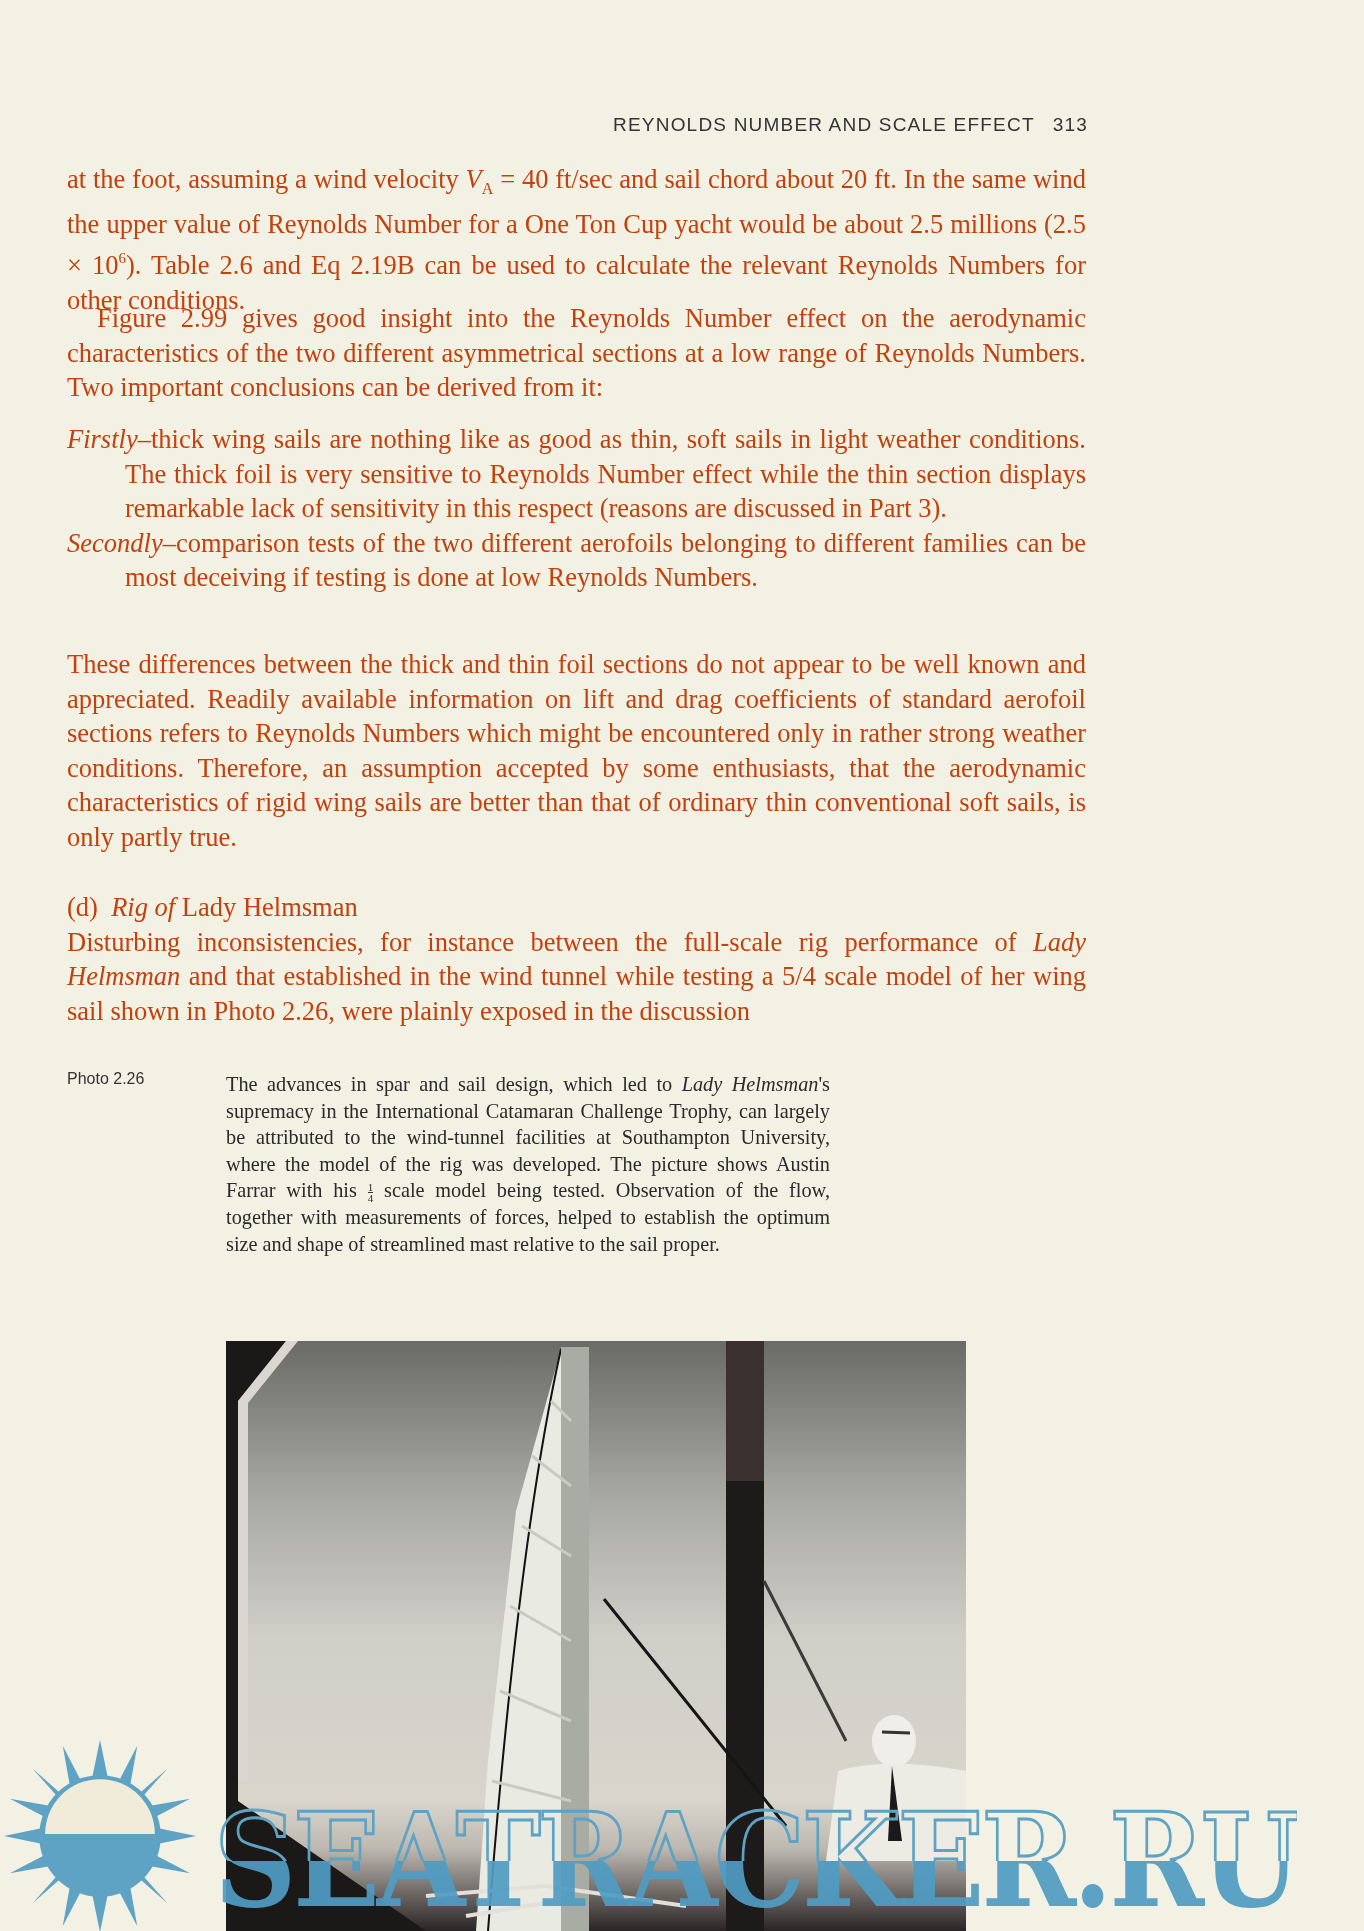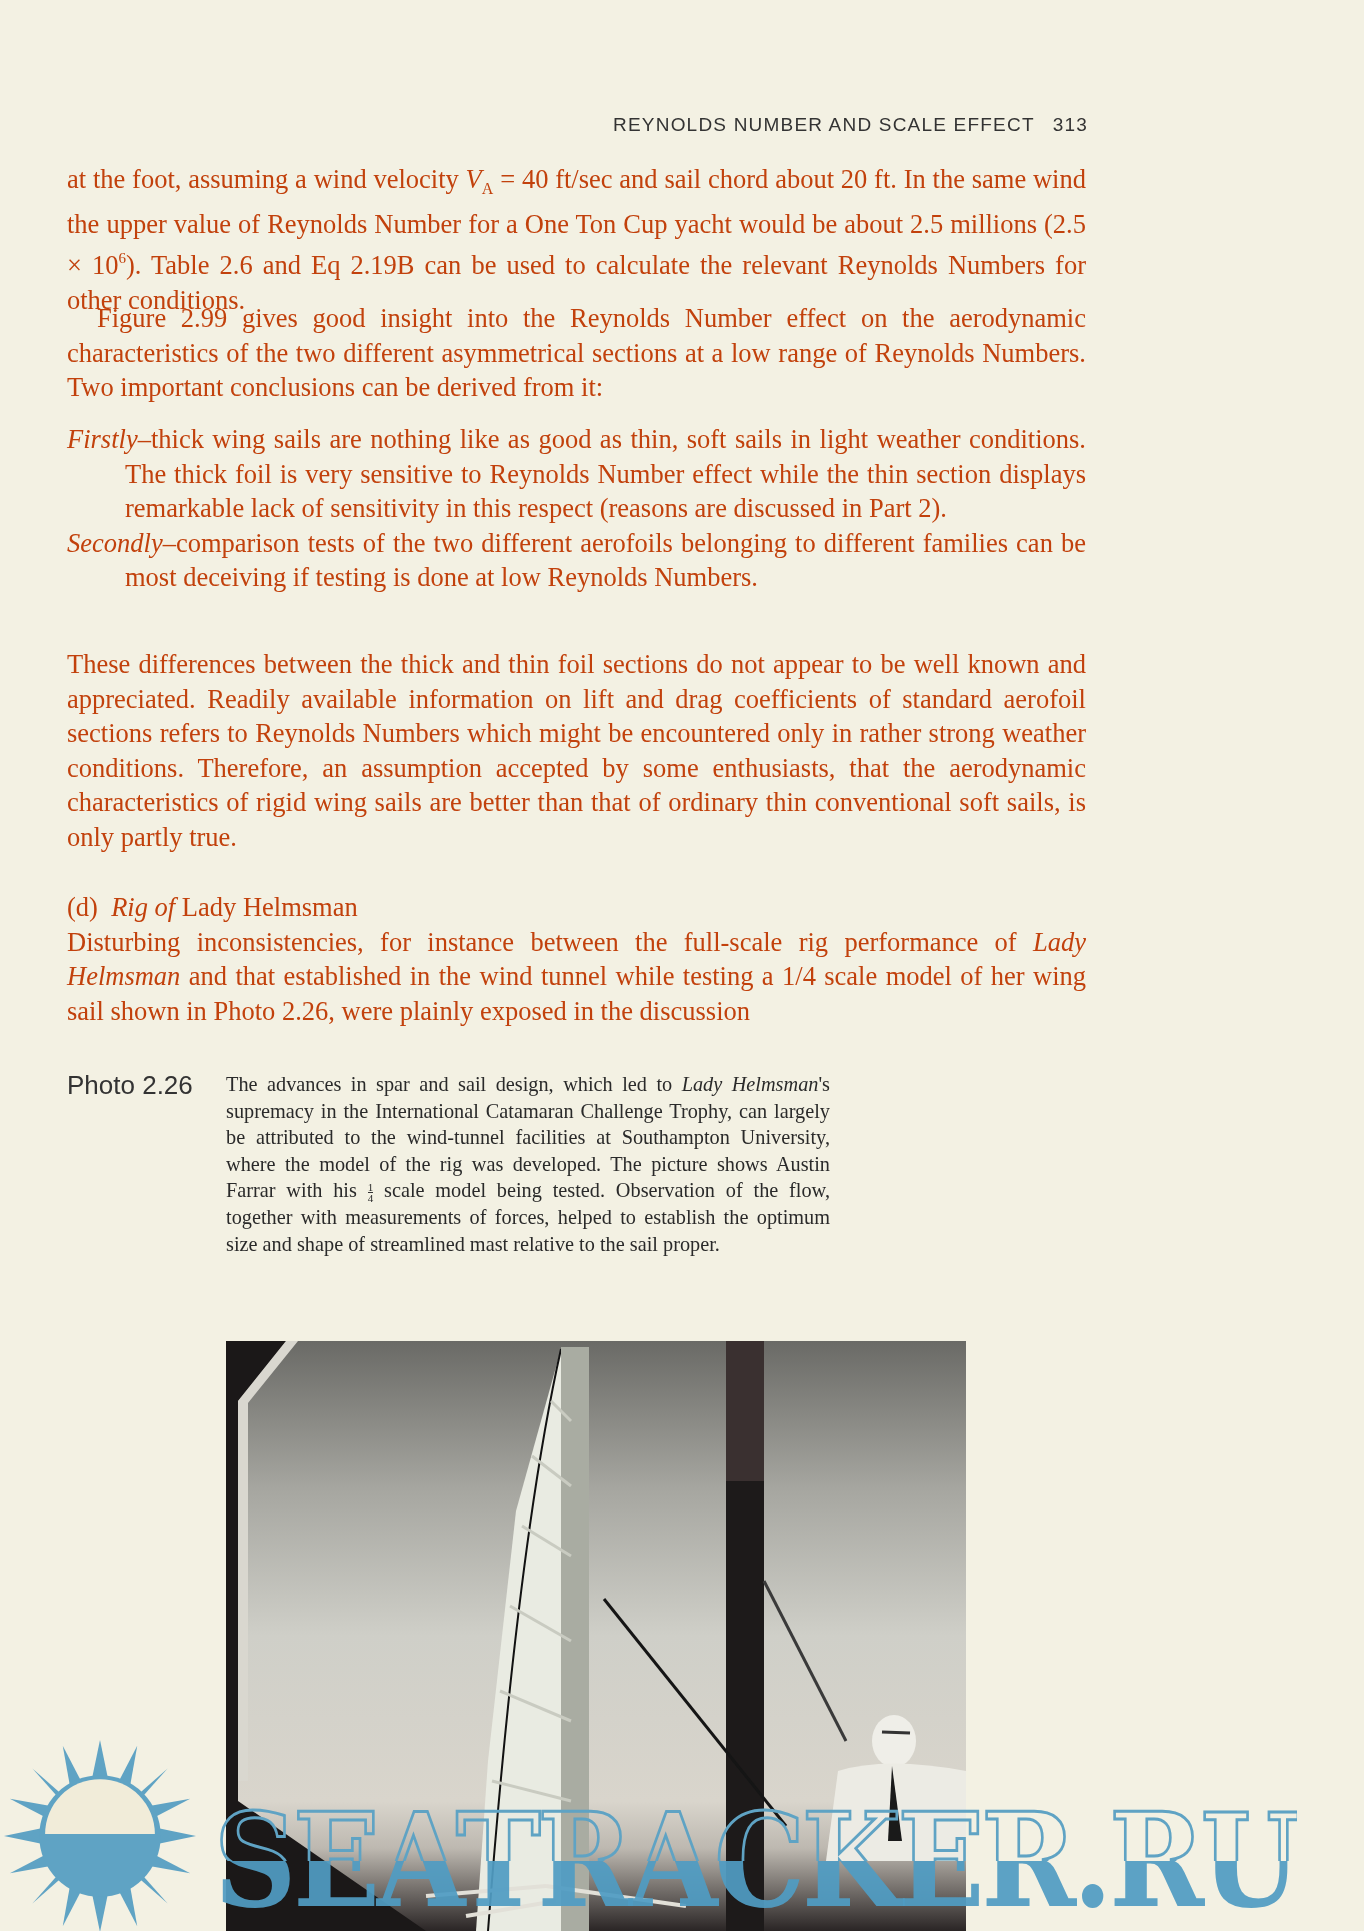--- a/index.html
+++ b/index.html
@@ -21,21 +21,21 @@
     font-size: 26.5px; line-height: 34.6px; text-align: justify; color: #c2410c;
   }
   .body-text p { margin: 0; }
   .indent-first { text-indent: 30px; }
   .hang { padding-left: 58px; text-indent: -58px; }
   .sub { font-size: 16px; vertical-align: -6px; font-style: normal; }
   .sup { font-size: 15px; vertical-align: 11px; }
   .heading { font-weight: normal; }
   .caption-label {
     position: absolute; left: 67px; top: 1070px;
-    font-family: "Liberation Sans", "DejaVu Sans", sans-serif; font-size: 26px; color: #333;
+    font-family: "Liberation Sans", "DejaVu Sans", sans-serif; font-size: 16px; color: #333;
   }
   .caption {
     position: absolute; left: 226px; top: 1071px; width: 604px;
     font-size: 20.3px; line-height: 26.6px; text-align: justify; color: #2a2a2a;
   }
   .frac { display: inline-block; font-size: 11px; line-height: 10px; vertical-align: middle; text-align: center; }
   .frac span { display: block; }
   .frac .num { border-bottom: 1px solid #333; }
   .photo {
     position: absolute; left: 226px; top: 1341px; width: 740px; height: 590px;
@@ -69,31 +69,31 @@
 
   <div class="body-text" style="top:162px;">
     <p><span>at the foot, assuming a wind velocity </span><i>V</i><span class="sub">A</span><span> = 40 ft/sec and sail chord about 20 ft. In the same wind the upper value of Reynolds Number for a One Ton Cup yacht would be about 2.5 millions (2.5 × 10</span><span class="sup">6</span><span>). Table 2.6 and Eq 2.19B can be used to calculate the relevant Reynolds Numbers for other conditions.</span></p>
   </div>
 
   <div class="body-text" style="top:301px;">
     <p class="indent-first">Figure 2.99 gives good insight into the Reynolds Number effect on the aerodynamic characteristics of the two different asymmetrical sections at a low range of Reynolds Numbers. Two important conclusions can be derived from it:</p>
   </div>
 
   <div class="body-text" style="top:422px;">
-    <p class="hang"><i>Firstly</i><span>–thick wing sails are nothing like as good as thin, soft sails in light weather conditions. The thick foil is very sensitive to Reynolds Number effect while the thin section displays remarkable lack of sensitivity in this respect (reasons are discussed in Part 2).</span></p>
+    <p class="hang"><i>Firstly</i><span>–thick wing sails are nothing like as good as thin, soft sails in light weather conditions. The thick foil is very sensitive to Reynolds Number effect while the thin section displays remarkable lack of sensitivity in this respect (reasons are discussed in Part 3).</span></p>
     <p class="hang"><i>Secondly</i><span>–comparison tests of the two different aerofoils belonging to different families can be most deceiving if testing is done at low Reynolds Numbers.</span></p>
   </div>
 
   <div class="body-text" style="top:647px;">
     <p>These differences between the thick and thin foil sections do not appear to be well known and appreciated. Readily available information on lift and drag coefficients of standard aerofoil sections refers to Reynolds Numbers which might be encountered only in rather strong weather conditions. Therefore, an assumption accepted by some enthusiasts, that the aerodynamic characteristics of rigid wing sails are better than that of ordinary thin conventional soft sails, is only partly true.</p>
   </div>
 
   <div class="body-text" style="top:890px;">
     <p><span>(d)</span>&nbsp; <i class="heading">Rig of</i> <span class="heading">Lady Helmsman</span></p>
-    <p><span>Disturbing inconsistencies, for instance between the full-scale rig performance of </span><i>Lady Helmsman</i><span> and that established in the wind tunnel while testing a 1/4 scale model of her wing sail shown in Photo 2.26, were plainly exposed in the discussion</span></p>
+    <p><span>Disturbing inconsistencies, for instance between the full-scale rig performance of </span><i>Lady Helmsman</i><span> and that established in the wind tunnel while testing a 5/4 scale model of her wing sail shown in Photo 2.26, were plainly exposed in the discussion</span></p>
   </div>
 
   <div class="caption-label">Photo 2.26</div>
   <div class="caption">
     <span>The advances in spar and sail design, which led to </span><i>Lady Helmsman</i><span>'s supremacy in the International Catamaran Challenge Trophy, can largely be attributed to the wind-tunnel facilities at Southampton University, where the model of the rig was developed. The picture shows Austin Farrar with his </span><span class="frac"><span class="num">1</span><span>4</span></span><span> scale model being tested. Observation of the flow, together with measurements of forces, helped to establish the optimum size and shape of streamlined mast relative to the sail proper.</span>
   </div>
 
   <div class="photo">
     <svg class="photo-img" width="740" height="590" viewBox="0 0 740 590">
       <defs>

